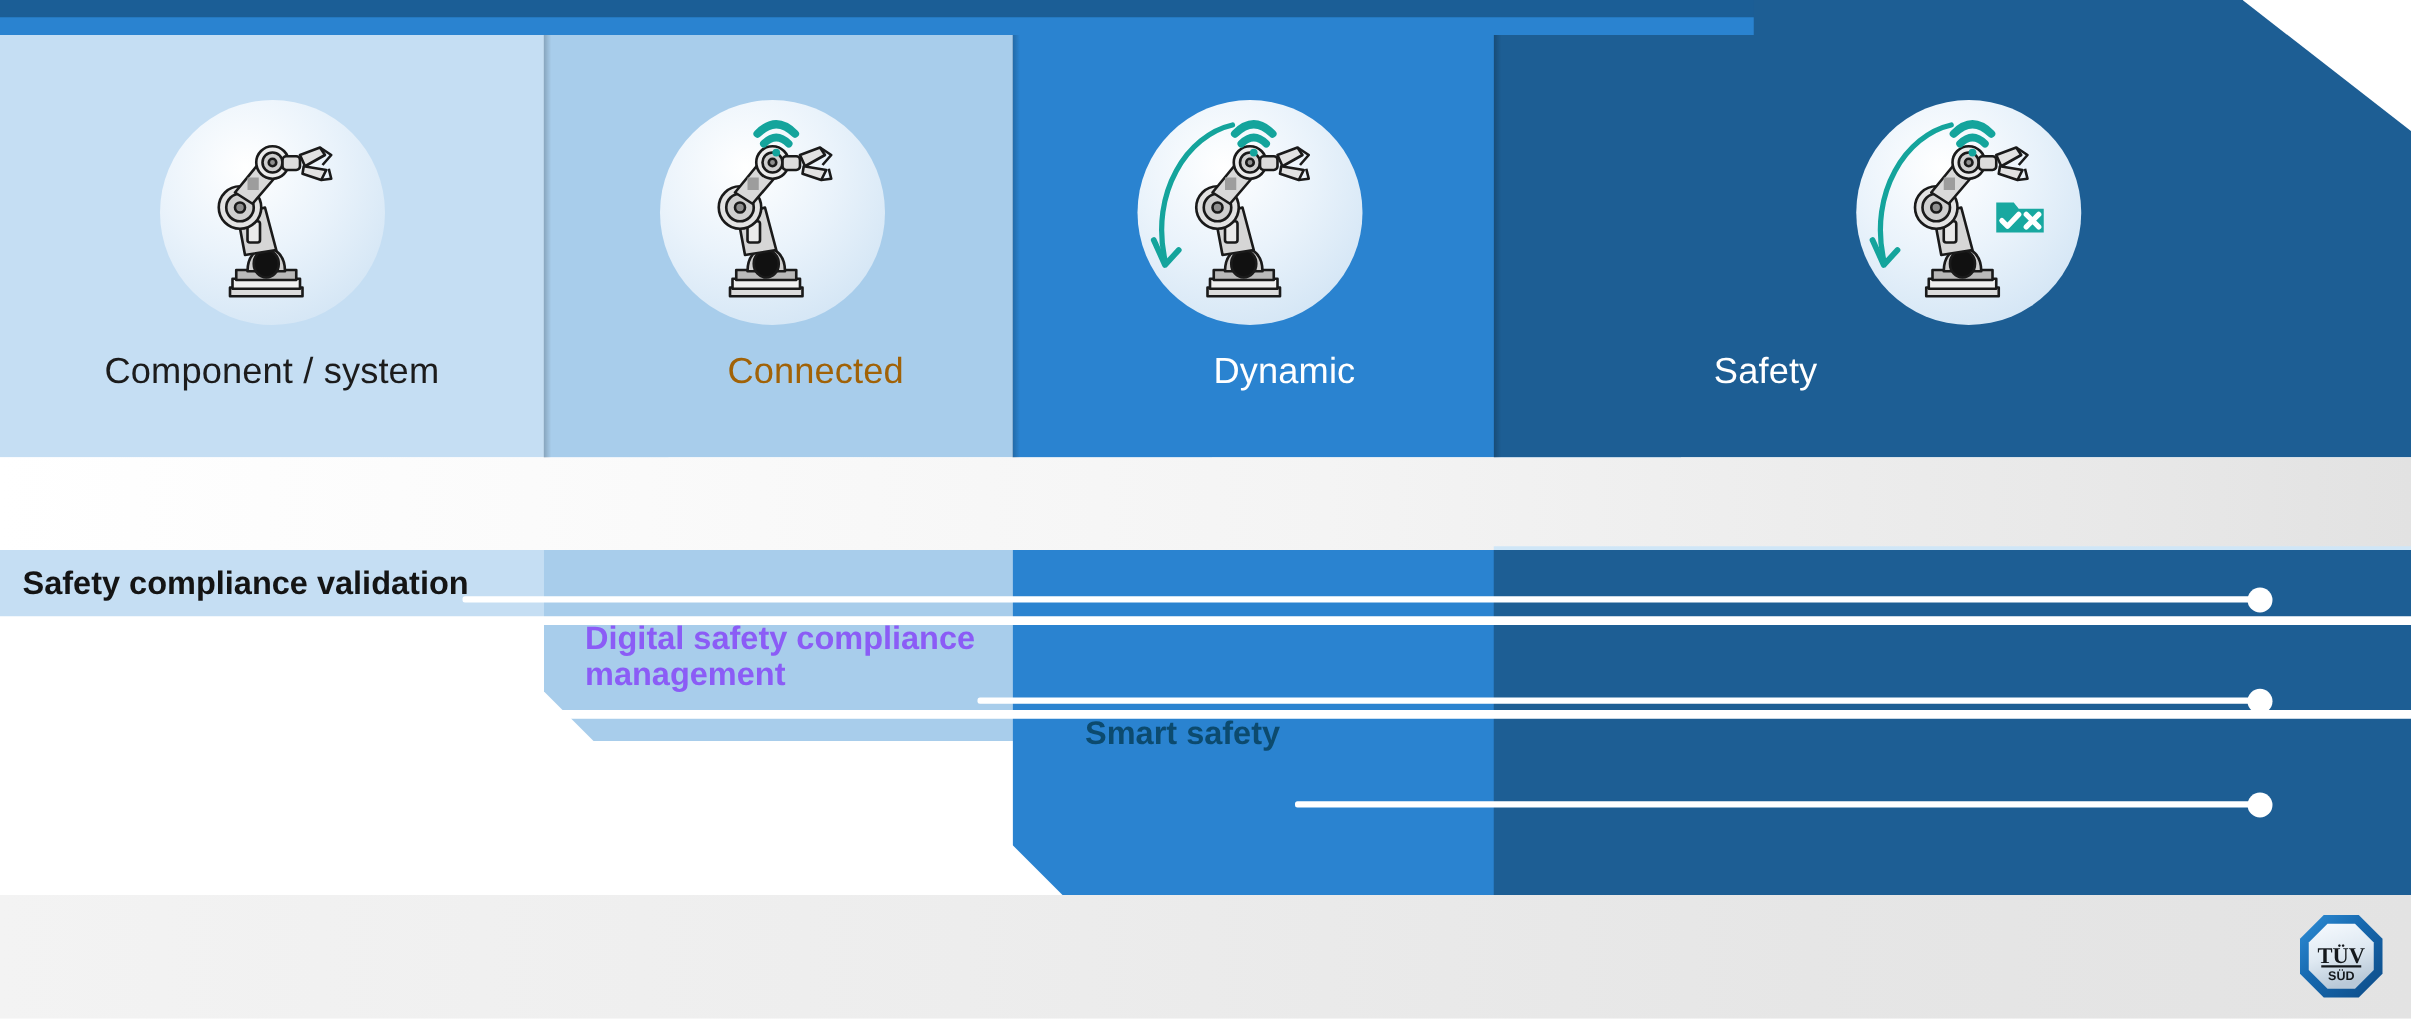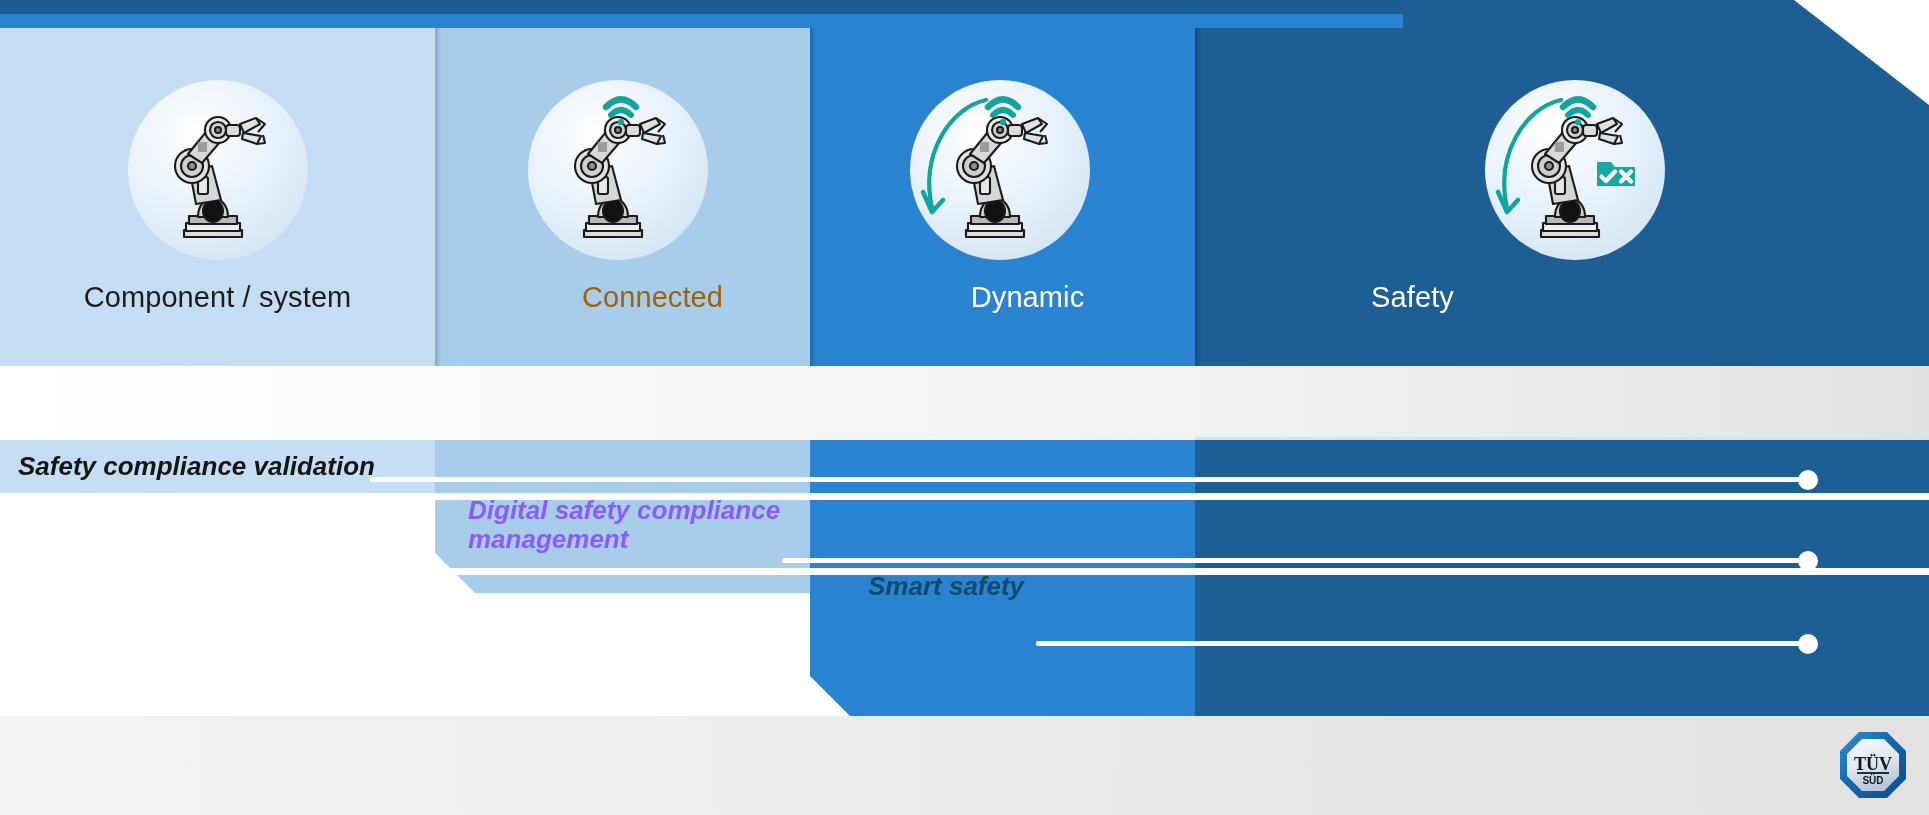--- a/index.html
+++ b/index.html
@@ -74,21 +74,21 @@
   #col-3{left:810px;width:535px;}
   #col-3 .cbg{position:absolute;left:0;top:0;width:535px;height:276px;background:#2a83d0;
     clip-path:polygon(0 0,535px 0,535px 276px,40px 276px,0 236px);}
   #col-4{left:1195px;width:734px;}
   #col-4 .cbg{position:absolute;left:0;top:0;width:734px;height:276px;background:#1d5e94;}
 
   .row-gap{position:absolute;left:0;width:1929px;height:7px;background:#ffffff;z-index:8;}
   #gap-1{top:53px;}
   #gap-2{top:128px;}
 
-  .band-label{position:absolute;font-size:26px;font-weight:bold;white-space:pre-line;line-height:1.12;font-style:italic;}
+  .band-label{position:absolute;font-size:26px;font-weight:bold;white-space:pre-line;line-height:1.12;}
   #label-1{left:18px;top:12px;color:#141414;}
   #label-2{left:468px;top:56px;color:#8b5cf6;}
   #label-3{left:868px;top:132px;color:#0c4a6e;}
 
   .connector{position:absolute;height:5px;background:#ffffff;border-radius:2px;z-index:12;}
   .connector-dot{position:absolute;width:20px;height:20px;border-radius:50%;background:#ffffff;z-index:13;}
 
   
   .footer{position:absolute;left:0;top:716px;width:1929px;height:99px;
     background:linear-gradient(90deg,#f3f3f3 0%,#ededed 40%,#e6e6e6 75%,#e3e3e3 100%);}

